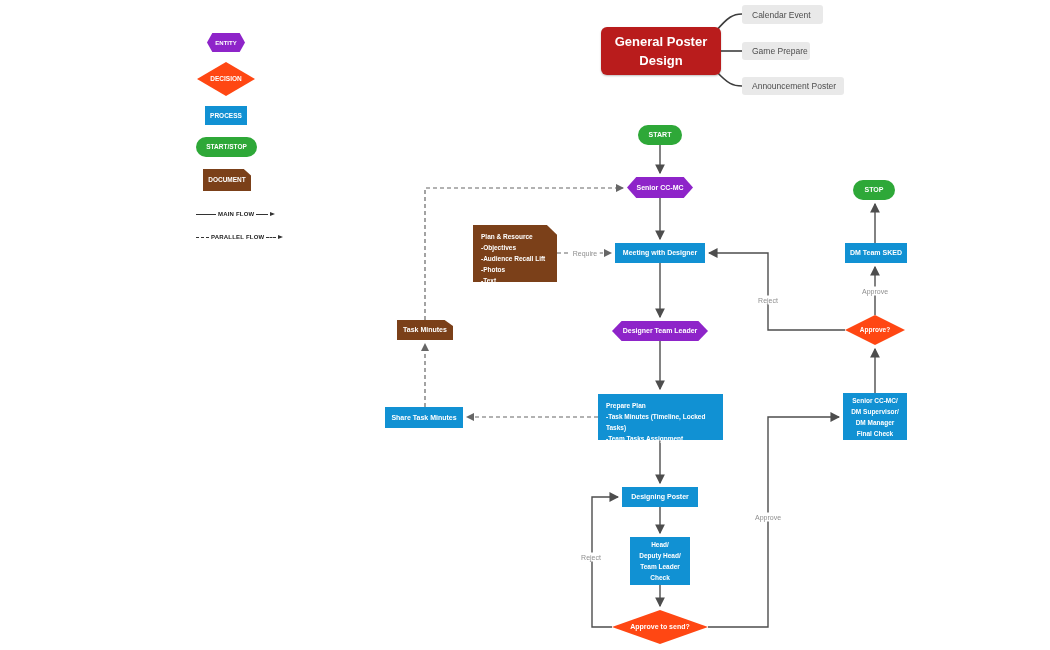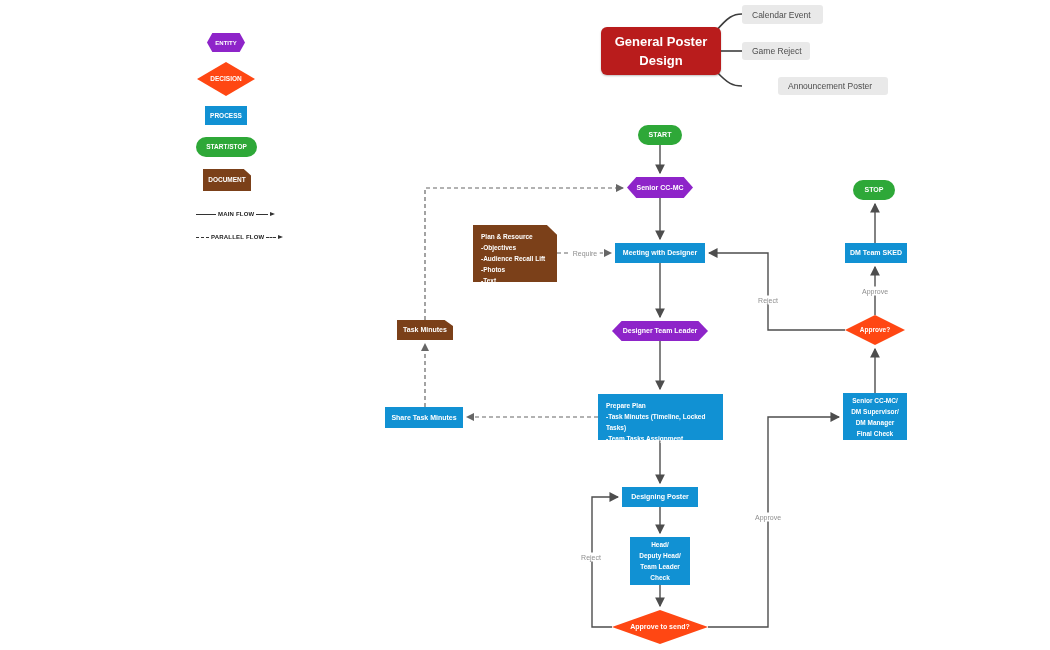--- a/index.html
+++ b/index.html
@@ -95,22 +95,22 @@
   <div class="lflow" style="left:196px;top:234px;">
     <span class="ldash"></span>
     <span>PARALLEL FLOW</span>
     <span class="ldash" style="width:10px"></span>
     <span class="ltri"></span>
   </div>
 
   <div class="node ml-root" style="left:601px;top:27px;width:120px;height:48px;">General Poster
 Design</div>
   <div class="node ml-branch" style="left:742px;top:5px;width:81px;height:19px;">Calendar Event</div>
-  <div class="node ml-branch" style="left:742px;top:42px;width:68px;height:18px;">Game Reject</div>
-  <div class="node ml-branch" style="left:742px;top:77px;width:110px;height:18px;margin-left:36px;">Announcement Poster</div>
+  <div class="node ml-branch" style="left:742px;top:42px;width:68px;height:18px;">Game Prepare</div>
+  <div class="node ml-branch" style="left:742px;top:77px;width:102px;height:18px;">Announcement Poster</div>
 
   <div class="node pill" style="left:638px;top:125px;width:44px;height:20px;">START</div>
   <div class="node hex" style="left:627px;top:177px;width:66px;height:21px;">Senior CC-MC</div>
   <div class="node doc-lg left-text" style="left:473px;top:225px;width:84px;height:57px;">Plan &amp; Resource
 -Objectives
 -Audience Recall Lift
 -Photos
 -Text</div>
   <div class="node proc" style="left:615px;top:243px;width:90px;height:20px;">Meeting with Designer</div>
   <div class="node hex-wide" style="left:612px;top:321px;width:96px;height:20px;">Designer Team Leader</div>

